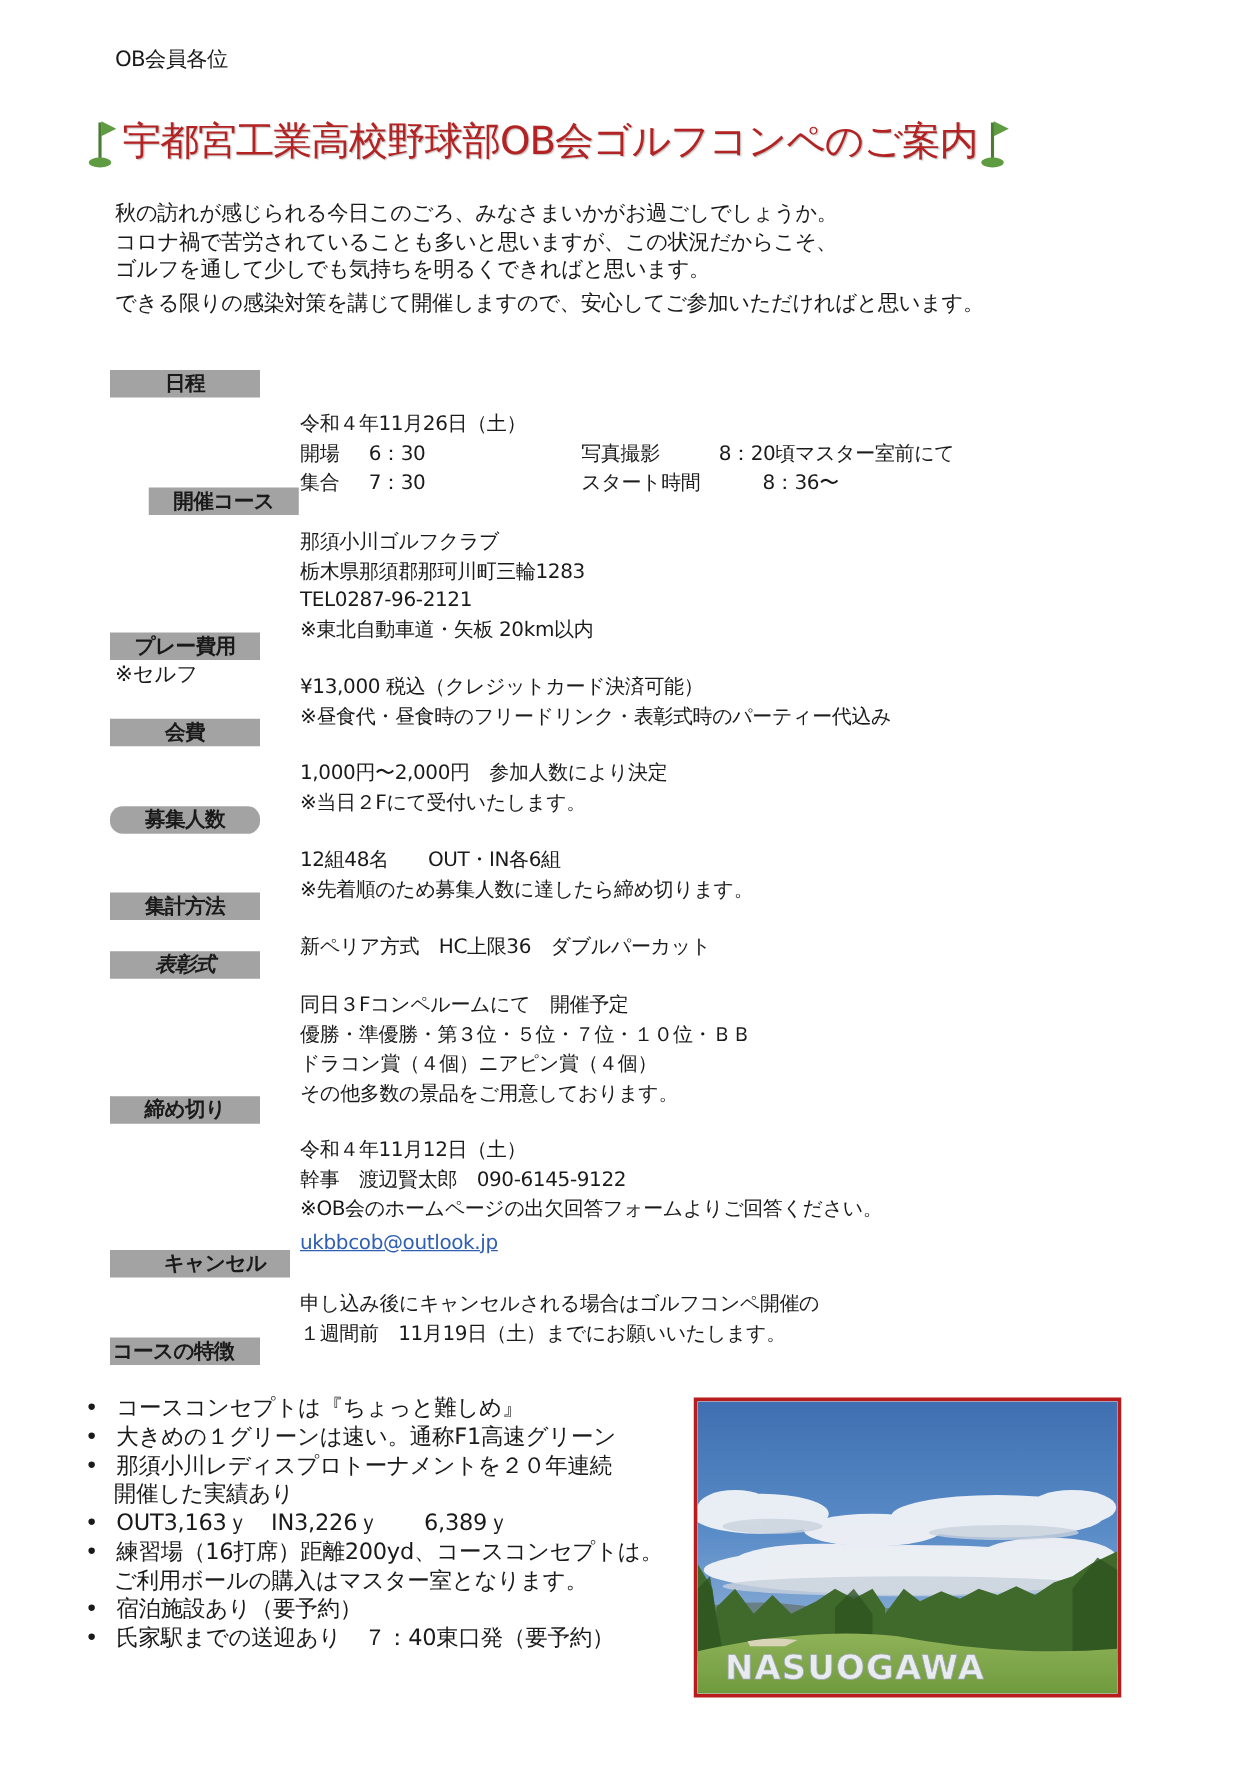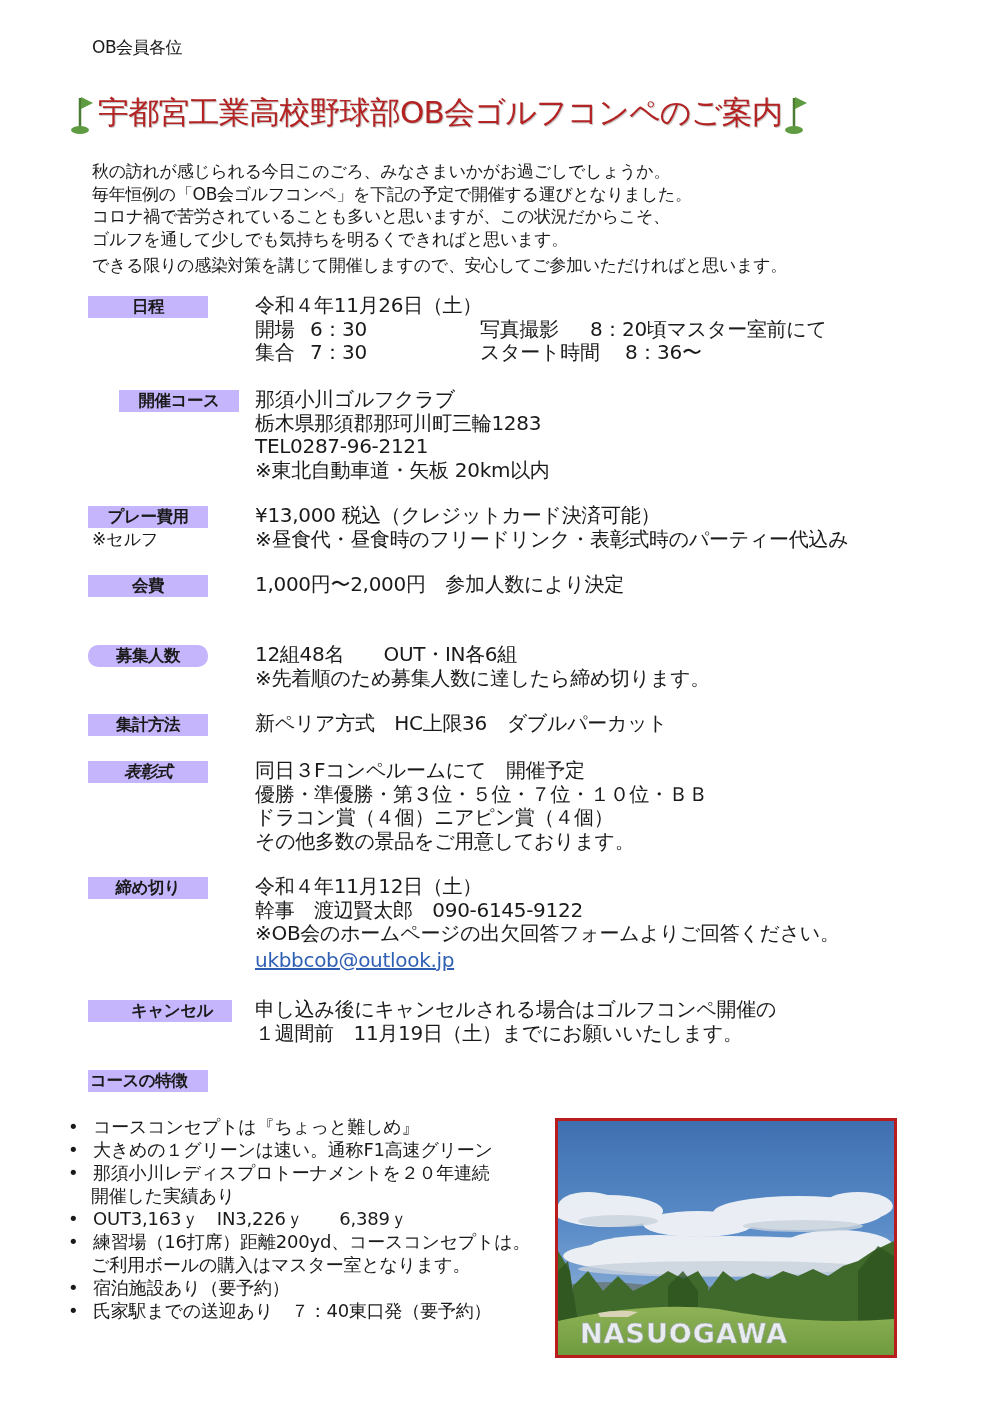--- a/index.html
+++ b/index.html
@@ -17,27 +17,27 @@
     .title-text {
       font-size: 31px; color: #b42323; letter-spacing: -0.8px;
       text-shadow: 1px 1px 1px rgba(0,0,0,0.25);
       white-space: nowrap; margin: 0 2px;
     }
     .flag { width: 26px; height: 44px; flex: 0 0 26px; }
     .intro { left: 92px; top: 160px; font-size: 17px; line-height: 22.5px; letter-spacing: -0.3px; }
     .intro .last { margin-top: 4px; }
     .label {
       position: absolute; left: 88px; width: 120px; height: 22px;
-      background: #c4b5fd; color: #1a1a1a; font-weight: bold;
+      background: #a3a3a3; color: #1a1a1a; font-weight: bold;
       font-size: 16.5px; text-align: center; line-height: 22px;
       letter-spacing: -0.5px;
     }
     .label.narrow { width: 118px; text-align: left; padding-left: 2px; }
     .sublabel { position: absolute; left: 92px; font-size: 17px; }
-    .content { position: absolute; left: 255px; font-size: 20px; line-height: 23.5px; letter-spacing: -0.3px; }
+    .content { position: absolute; left: 240px; font-size: 16px; line-height: 23.5px; letter-spacing: -0.3px; margin-top: 33px; }
     .content .row { white-space: nowrap; }
     .tab { display: inline-block; }
     .email { color: #2f5fb3; text-decoration: underline; }
     .bullets { left: 66px; top: 1115px; font-size: 18px; line-height: 23px; letter-spacing: -0.2px; }
     .bullets .item { display: flex; white-space: nowrap; }
     .bullets .dot { width: 25px; text-align: left; padding-left: 2px; }
     .bullets .indent { padding-left: 25px; }
     .photo {
       left: 555px; top: 1118px; width: 336px; height: 234px;
       overflow: hidden; border: 3px solid #b91c1c;
@@ -57,21 +57,20 @@
   <span class="title-text">宇都宮工業高校野球部OB会ゴルフコンペのご案内</span>
   <svg class="flag" viewBox="0 0 26 44">
     <line x1="10" y1="6" x2="10" y2="38" stroke="#4a7c33" stroke-width="2.5"></line>
     <polygon points="11,5 23,11 11,17" fill="#5e9b41"></polygon>
     <ellipse cx="10" cy="38" rx="9" ry="4" fill="#5e9b41"></ellipse>
   </svg>
 </div>
 
 <div class="abs intro">
   <div>秋の訪れが感じられる今日このごろ、みなさまいかがお過ごしでしょうか。</div>
-  <div>毎年恒例の「OB会ゴルフコンペ」を下記の予定で開催する運びとなりました。</div>
   <div>コロナ禍で苦労されていることも多いと思いますが、この状況だからこそ、</div>
   <div>ゴルフを通して少しでも気持ちを明るくできればと思います。</div>
   <div class="last">できる限りの感染対策を講じて開催しますので、安心してご参加いただければと思います。</div>
 </div>
 
 <div class="label" style="top:296px;">日程</div>
 <div class="content" style="top:294px;">
   <div class="row">令和４年11月26日（土）</div>
   <div class="row">
     <span class="tab" style="width:55px;">開場</span><span class="tab" style="width:170px;">6：30</span><span class="tab" style="width:110px;">写真撮影</span><span>8：20頃マスター室前にて</span>
@@ -92,20 +91,21 @@
 <div class="label" style="top:506px;">プレー費用</div>
 <div class="sublabel" style="top:528px;">※セルフ</div>
 <div class="content" style="top:504px;">
   <div class="row">¥13,000 税込（クレジットカード決済可能）</div>
   <div class="row">※昼食代・昼食時のフリードリンク・表彰式時のパーティー代込み</div>
 </div>
 
 <div class="label" style="top:575px;">会費</div>
 <div class="content" style="top:573px;">
   <div class="row">1,000円〜2,000円　参加人数により決定</div>
+  <div class="row">※当日２Fにて受付いたします。</div>
 </div>
 
 <div class="label" style="top:645px;border-radius:10px;">募集人数</div>
 <div class="content" style="top:643px;">
   <div class="row">12組48名　　OUT・IN各6組</div>
   <div class="row">※先着順のため募集人数に達したら締め切ります。</div>
 </div>
 
 <div class="label" style="top:714px;">集計方法</div>
 <div class="content" style="top:712px;">

